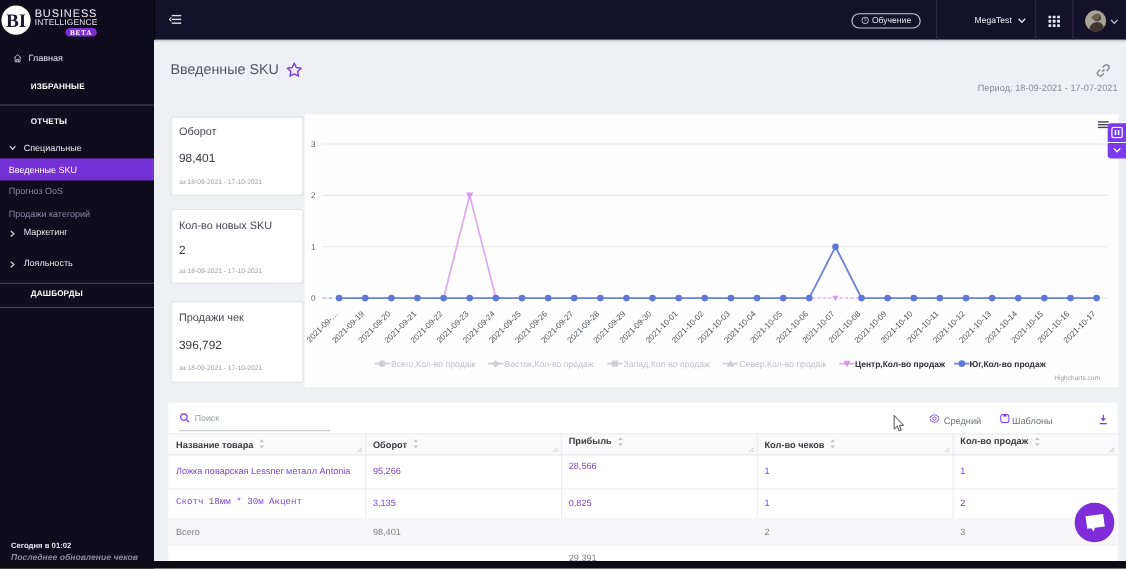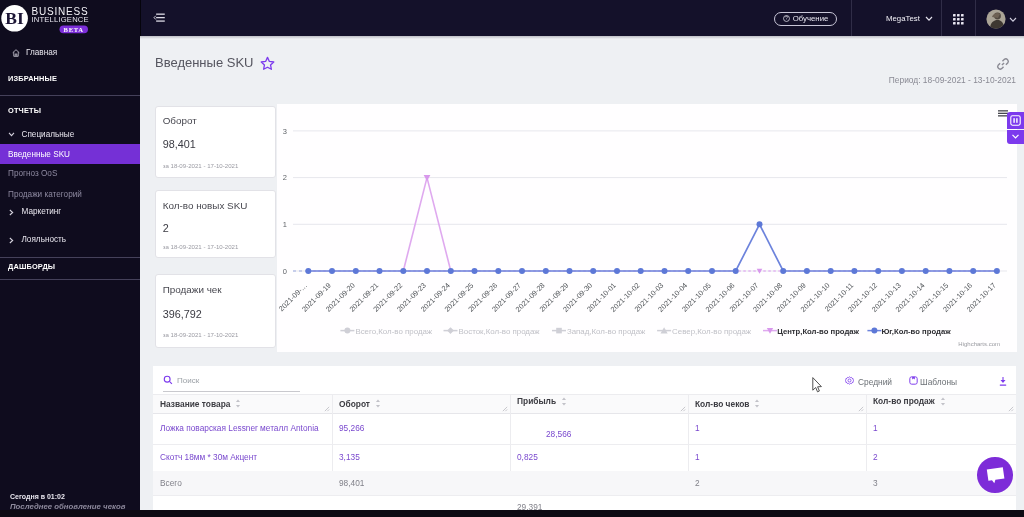--- a/index.html
+++ b/index.html
@@ -1,18 +1,18 @@
 <!DOCTYPE html>
 <html><head><meta charset="utf-8"><title>BI</title><style>
 *{margin:0;padding:0;box-sizing:border-box;}
 html,body{width:1024px;height:517px;overflow:hidden;background:#eef0f3;font-family:"Liberation Sans",sans-serif;}
 #app{position:relative;width:1024px;height:517px;}
 .a{position:absolute;line-height:1;}
 .menu{font-size:8.2px;color:#e8e6ee;}
-.sec{font-size:7.4px;font-weight:bold;color:#fff;letter-spacing:0.15px;}
+.sec{font-size:7.4px;font-weight:bold;color:#fff;letter-spacing:0.15px;margin-left:20px;}
 </style></head><body>
 <div id="app">
 
 <div class="a" style="left:140px;top:0;width:884px;height:36px;background:#14112a;border-left:1px solid #05040c;"></div>
 <svg class="a" style="left:153px;top:13.2px" width="13" height="9.5" viewBox="0 0 13 11">
  <rect x="2.6" y="0.6" width="10" height="1.5" fill="#dddbe6"></rect>
  <rect x="2.6" y="4.6" width="10" height="1.5" fill="#dddbe6"></rect>
  <rect x="2.6" y="8.6" width="10" height="1.5" fill="#dddbe6"></rect>
  <path d="M2.2 3.2 L0.2 5.35 L2.2 7.5" stroke="#dddbe6" stroke-width="1.1" fill="none"></path>
 </svg>
@@ -100,21 +100,21 @@
 <svg class="a" style="left:260px;top:56px" width="15" height="15" viewBox="0 0 15 15">
       <path d="M7.5 1.4 L9.38 5.41 L13.78 6.0 L10.54 8.99 L11.38 13.3 L7.5 11.2 L3.62 13.3 L4.46 8.99 L1.22 6.0 L5.62 5.41 Z" fill="none" stroke="#7c3aed" stroke-width="1.3" stroke-linejoin="round"></path>
     </svg>
 <svg class="a" style="left:995.5px;top:56.5px" width="14" height="14" viewBox="0 0 13 13">
       <g stroke="#8b8b94" stroke-width="1.3" fill="none">
         <path d="M5.5 7.5 L7.5 5.5"></path>
         <path d="M6 4 L7.8 2.2 A2.3 2.3 0 0 1 11 5.4 L9.2 7.2"></path>
         <path d="M7 9 L5.2 10.8 A2.3 2.3 0 0 1 2 7.6 L3.8 5.8"></path>
       </g>
     </svg>
-<div class="a" style="left:716px;top:75.8px;width:300px;text-align:right;font-size:8.4px;color:#8a8a94;">Период: 18-09-2021 - 13-10-2021</div>
+<div class="a" style="left:716px;top:75.8px;width:300px;text-align:right;font-size:8.4px;color:#8a8a94;">Период: 18-09-2021 - 17-07-2021</div>
 
 <div class="a" style="left:140px;top:36px;width:884px;height:3px;background:linear-gradient(to bottom, rgba(18,15,34,0.22), rgba(18,15,34,0));"></div>
 
 <div class="a" style="left:154.5px;top:105.5px;width:121px;height:72.5px;background:#fff;border:1px solid #e2e2e7;border-radius:3px;"></div>
 <div class="a" style="left:162.7px;top:115.6px;font-size:9.9px;color:#47474f;">Оборот</div>
 <div class="a" style="left:162.7px;top:139.3px;font-size:10.8px;color:#3a3a42;">98,401</div>
 <div class="a" style="left:162.7px;top:162.7px;font-size:6.1px;color:#9a9aa2;">за 18-09-2021 - 17-10-2021</div>
 <div class="a" style="left:154.5px;top:190.3px;width:121px;height:68.2px;background:#fff;border:1px solid #e2e2e7;border-radius:3px;"></div>
 <div class="a" style="left:162.7px;top:201.1px;font-size:9.9px;color:#47474f;">Кол-во новых SKU</div>
 <div class="a" style="left:162.7px;top:222.8px;font-size:10.8px;color:#3a3a42;">2</div>
@@ -296,25 +296,25 @@
 <svg class="a" style="left:1008px;top:406px" width="6" height="6" viewBox="0 0 7 7">
       <path d="M6 1 L1 6 M6 4 L4 6" stroke="#b8b8be" stroke-width="0.9" fill="none"></path>
     </svg>
 <div class="a" style="left:332px;top:394px;width:1px;height:101px;background:#ececef;"></div>
 <div class="a" style="left:510px;top:394px;width:1px;height:101px;background:#ececef;"></div>
 <div class="a" style="left:688px;top:394px;width:1px;height:101px;background:#ececef;"></div>
 <div class="a" style="left:866px;top:394px;width:1px;height:101px;background:#ececef;"></div>
 <div class="a" style="left:153px;top:443.5px;width:863px;height:1px;background:#ededf0;"></div>
 <div class="a" style="left:160px;top:424.4px;font-size:8.3px;color:#7948ce;">Ложка поварская Lessner металл Antonia</div>
 <div class="a" style="left:339px;top:424.4px;font-size:8.3px;color:#7948ce;">95,266</div>
-<div class="a" style="left:517px;top:430px;font-size:8.3px;color:#7948ce;margin-left:29px;">28,566</div>
+<div class="a" style="left:517px;top:419px;font-size:8.3px;color:#7948ce;">28,566</div>
 <div class="a" style="left:695px;top:424.4px;font-size:8.3px;color:#7948ce;">1</div>
 <div class="a" style="left:873px;top:424.4px;font-size:8.3px;color:#7948ce;">1</div>
 <div class="a" style="left:153px;top:471px;width:863px;height:1px;background:#ededf0;"></div>
-<div class="a" style="left:160px;top:453.1px;font-size:8.3px;color:#7948ce;">Скотч 18мм * 30м Акцент</div>
+<div class="a" style="left:160px;top:453.1px;font-size:8.3px;color:#7948ce;font-family:Liberation Mono, monospace;">Скотч 18мм * 30м Акцент</div>
 <div class="a" style="left:339px;top:453.1px;font-size:8.3px;color:#7948ce;">3,135</div>
 <div class="a" style="left:517px;top:453.1px;font-size:8.3px;color:#7948ce;">0,825</div>
 <div class="a" style="left:695px;top:453.1px;font-size:8.3px;color:#7948ce;">1</div>
 <div class="a" style="left:873px;top:453.1px;font-size:8.3px;color:#7948ce;">2</div>
 <div class="a" style="left:153px;top:471px;width:863px;height:24px;background:#f7f7f9;"></div>
 <div class="a" style="left:153px;top:495px;width:863px;height:1px;background:#ededf0;"></div>
 <div class="a" style="left:160px;top:478.9px;font-size:8.3px;color:#808089;">Всего</div>
 <div class="a" style="left:339px;top:478.9px;font-size:8.3px;color:#808089;">98,401</div>
 <div class="a" style="left:517px;top:478.9px;font-size:8.3px;color:#808089;margin-top:24px;">29,391</div>
 <div class="a" style="left:695px;top:478.9px;font-size:8.3px;color:#808089;">2</div>

